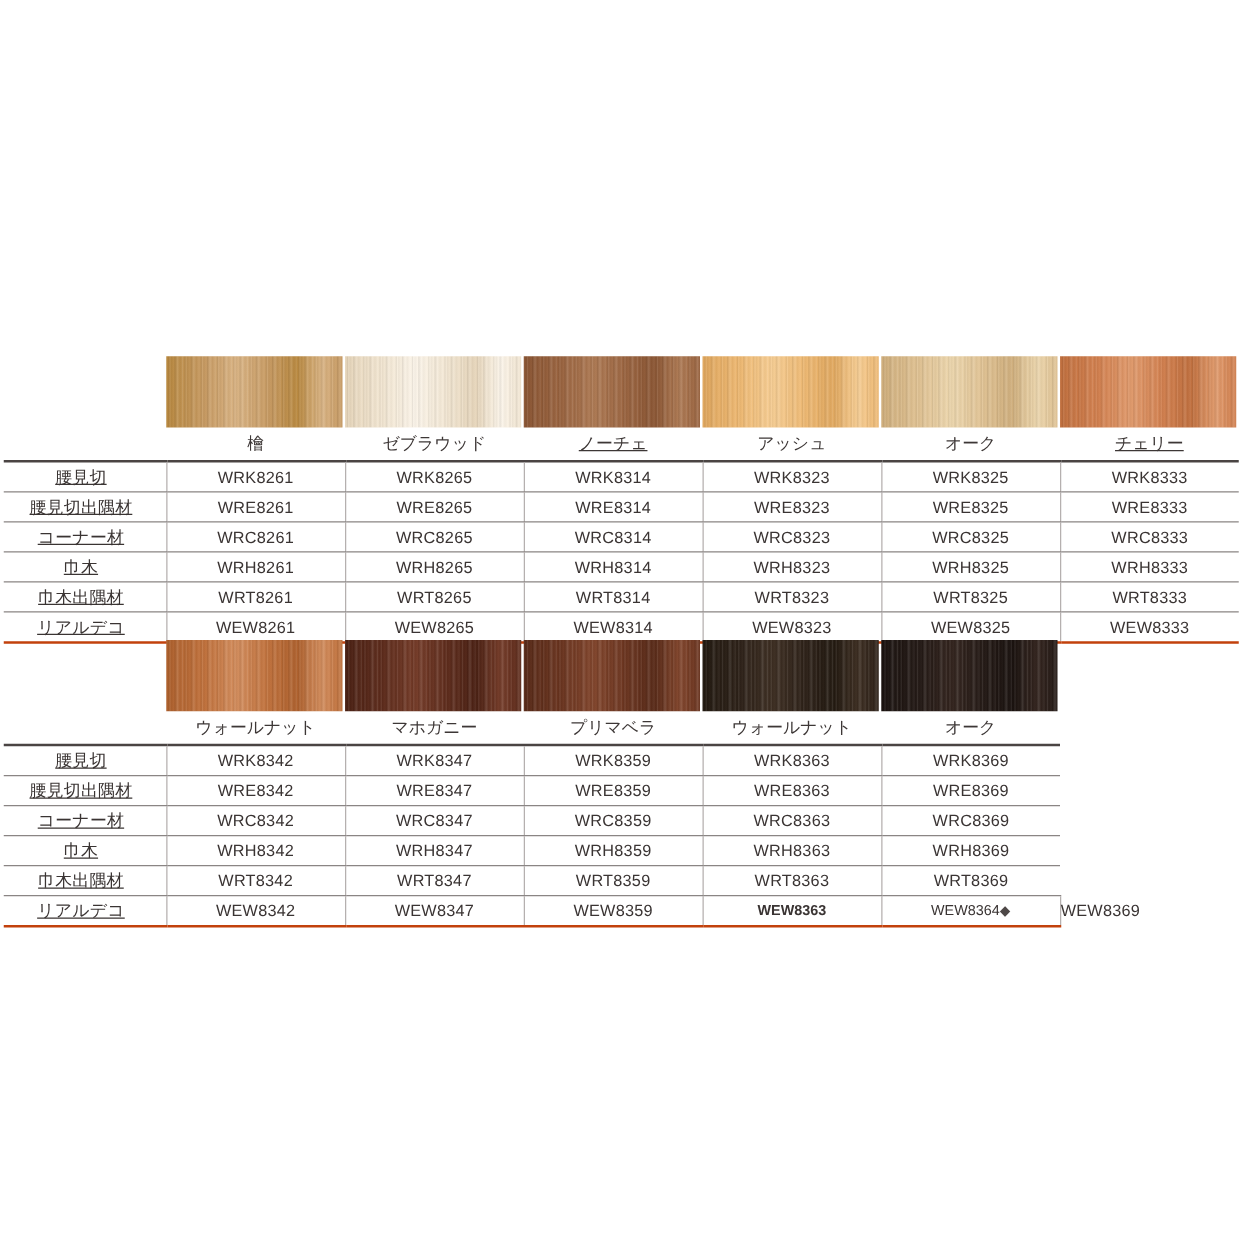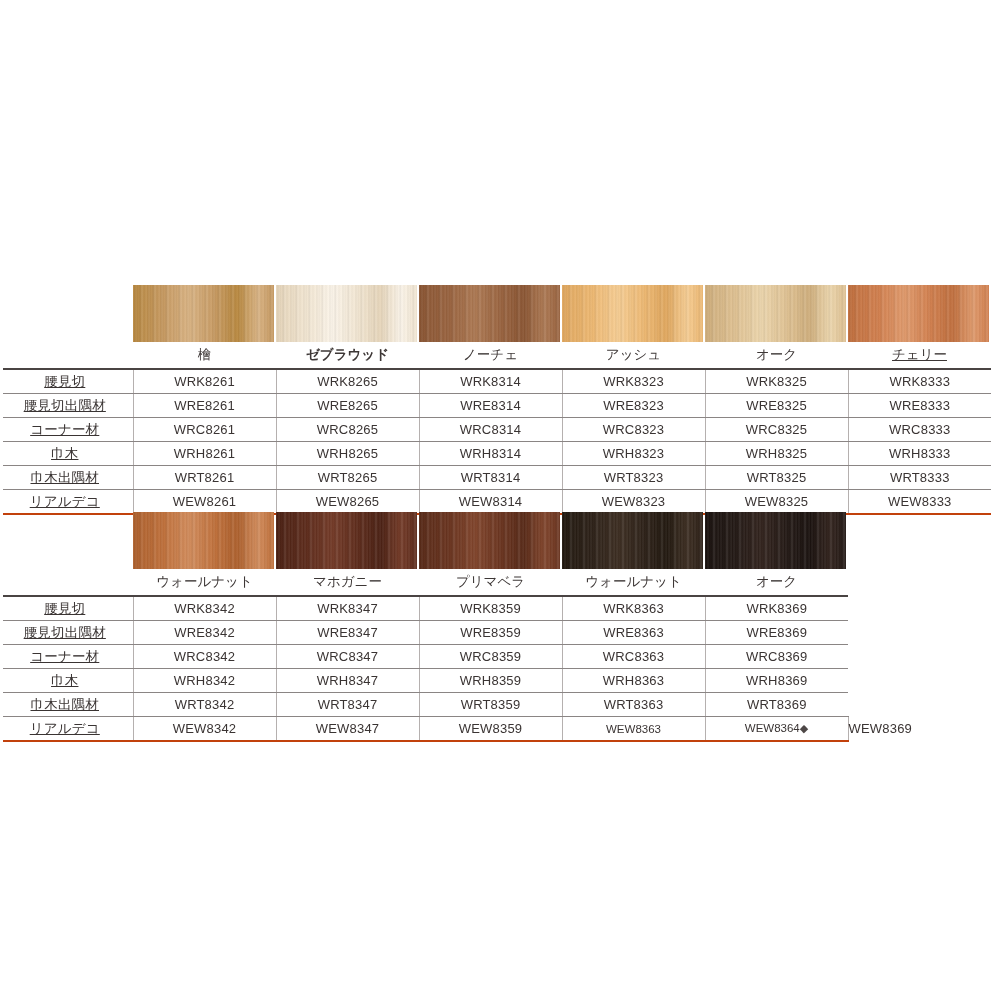--- a/index.html
+++ b/index.html
@@ -132,22 +132,22 @@
         <div class="swatch" style="width: 141px; background: linear-gradient(90deg, rgb(230, 213, 186) 0%, rgb(242, 230, 210) 22%, rgb(251, 244, 233) 40%, rgb(242, 230, 210) 58%, rgb(230, 213, 186) 74%, rgb(251, 244, 233) 88%, rgb(242, 230, 210) 100%);"></div>
         <div class="swatch" style="width: 141px; background: linear-gradient(90deg, rgb(138, 85, 51) 0%, rgb(154, 100, 64) 22%, rgb(173, 121, 83) 40%, rgb(154, 100, 64) 58%, rgb(138, 85, 51) 74%, rgb(173, 121, 83) 88%, rgb(154, 100, 64) 100%);"></div>
         <div class="swatch" style="width: 141px; background: linear-gradient(90deg, rgb(224, 167, 94) 0%, rgb(238, 185, 115) 22%, rgb(246, 205, 147) 40%, rgb(238, 185, 115) 58%, rgb(224, 167, 94) 74%, rgb(246, 205, 147) 88%, rgb(238, 185, 115) 100%);"></div>
         <div class="swatch" style="width: 141px; background: linear-gradient(90deg, rgb(207, 174, 124) 0%, rgb(224, 194, 147) 22%, rgb(236, 214, 173) 40%, rgb(224, 194, 147) 58%, rgb(207, 174, 124) 74%, rgb(236, 214, 173) 88%, rgb(224, 194, 147) 100%);"></div>
         <div class="swatch" style="width: 141px; background: linear-gradient(90deg, rgb(192, 111, 62) 0%, rgb(210, 128, 79) 22%, rgb(224, 154, 108) 40%, rgb(210, 128, 79) 58%, rgb(192, 111, 62) 74%, rgb(224, 154, 108) 88%, rgb(210, 128, 79) 100%);"></div>
       </div>
 
     <div class="name-row">
       <div class="name-spacer" style="width:130px"></div>
     <div class="name-cell" style="width: 143px;">檜</div>
-        <div class="name-cell" style="width: 143px; font-weight: bold;">ゼブラウッド</div>
-        <div class="name-cell" style="width: 143px;">ノーチェ</div>
+        <div class="name-cell" style="width: 143px;">ゼブラウッド</div>
+        <div class="name-cell" style="width: 143px; text-decoration: underline;">ノーチェ</div>
         <div class="name-cell" style="width: 143px;">アッシュ</div>
         <div class="name-cell" style="width: 143px;">オーク</div>
         <div class="name-cell" style="width: 143px; text-decoration: underline;">チェリー</div>
       </div>
 
     <table class="grid" id="grid-1" style="width: 988px;">
         <colgroup>
           <col style="width: 130px;">
           <col style="width: 143px;">
           <col style="width: 143px;">
@@ -283,21 +283,21 @@
             <td>WRT8347</td>
             <td>WRT8359</td>
             <td>WRT8363</td>
             <td class="tail">WRT8369</td>
           </tr>
           <tr class="last-row">
             <td class="rowhead">リアルデコ</td>
             <td>WEW8342</td>
             <td>WEW8347</td>
             <td>WEW8359</td>
-            <td class="split" style="width: 72px;">WEW8363</td>
+            <td class="split" style="width: 72px; font-weight: bold;">WEW8363</td>
             <td class="split" style="width: 71px;">WEW8364<span class="diamond">◆</span></td>
             <td class="tail">WEW8369</td>
           </tr>
         </tbody>
       </table>
   </div>
 
 </div>
 
 </body></html>

